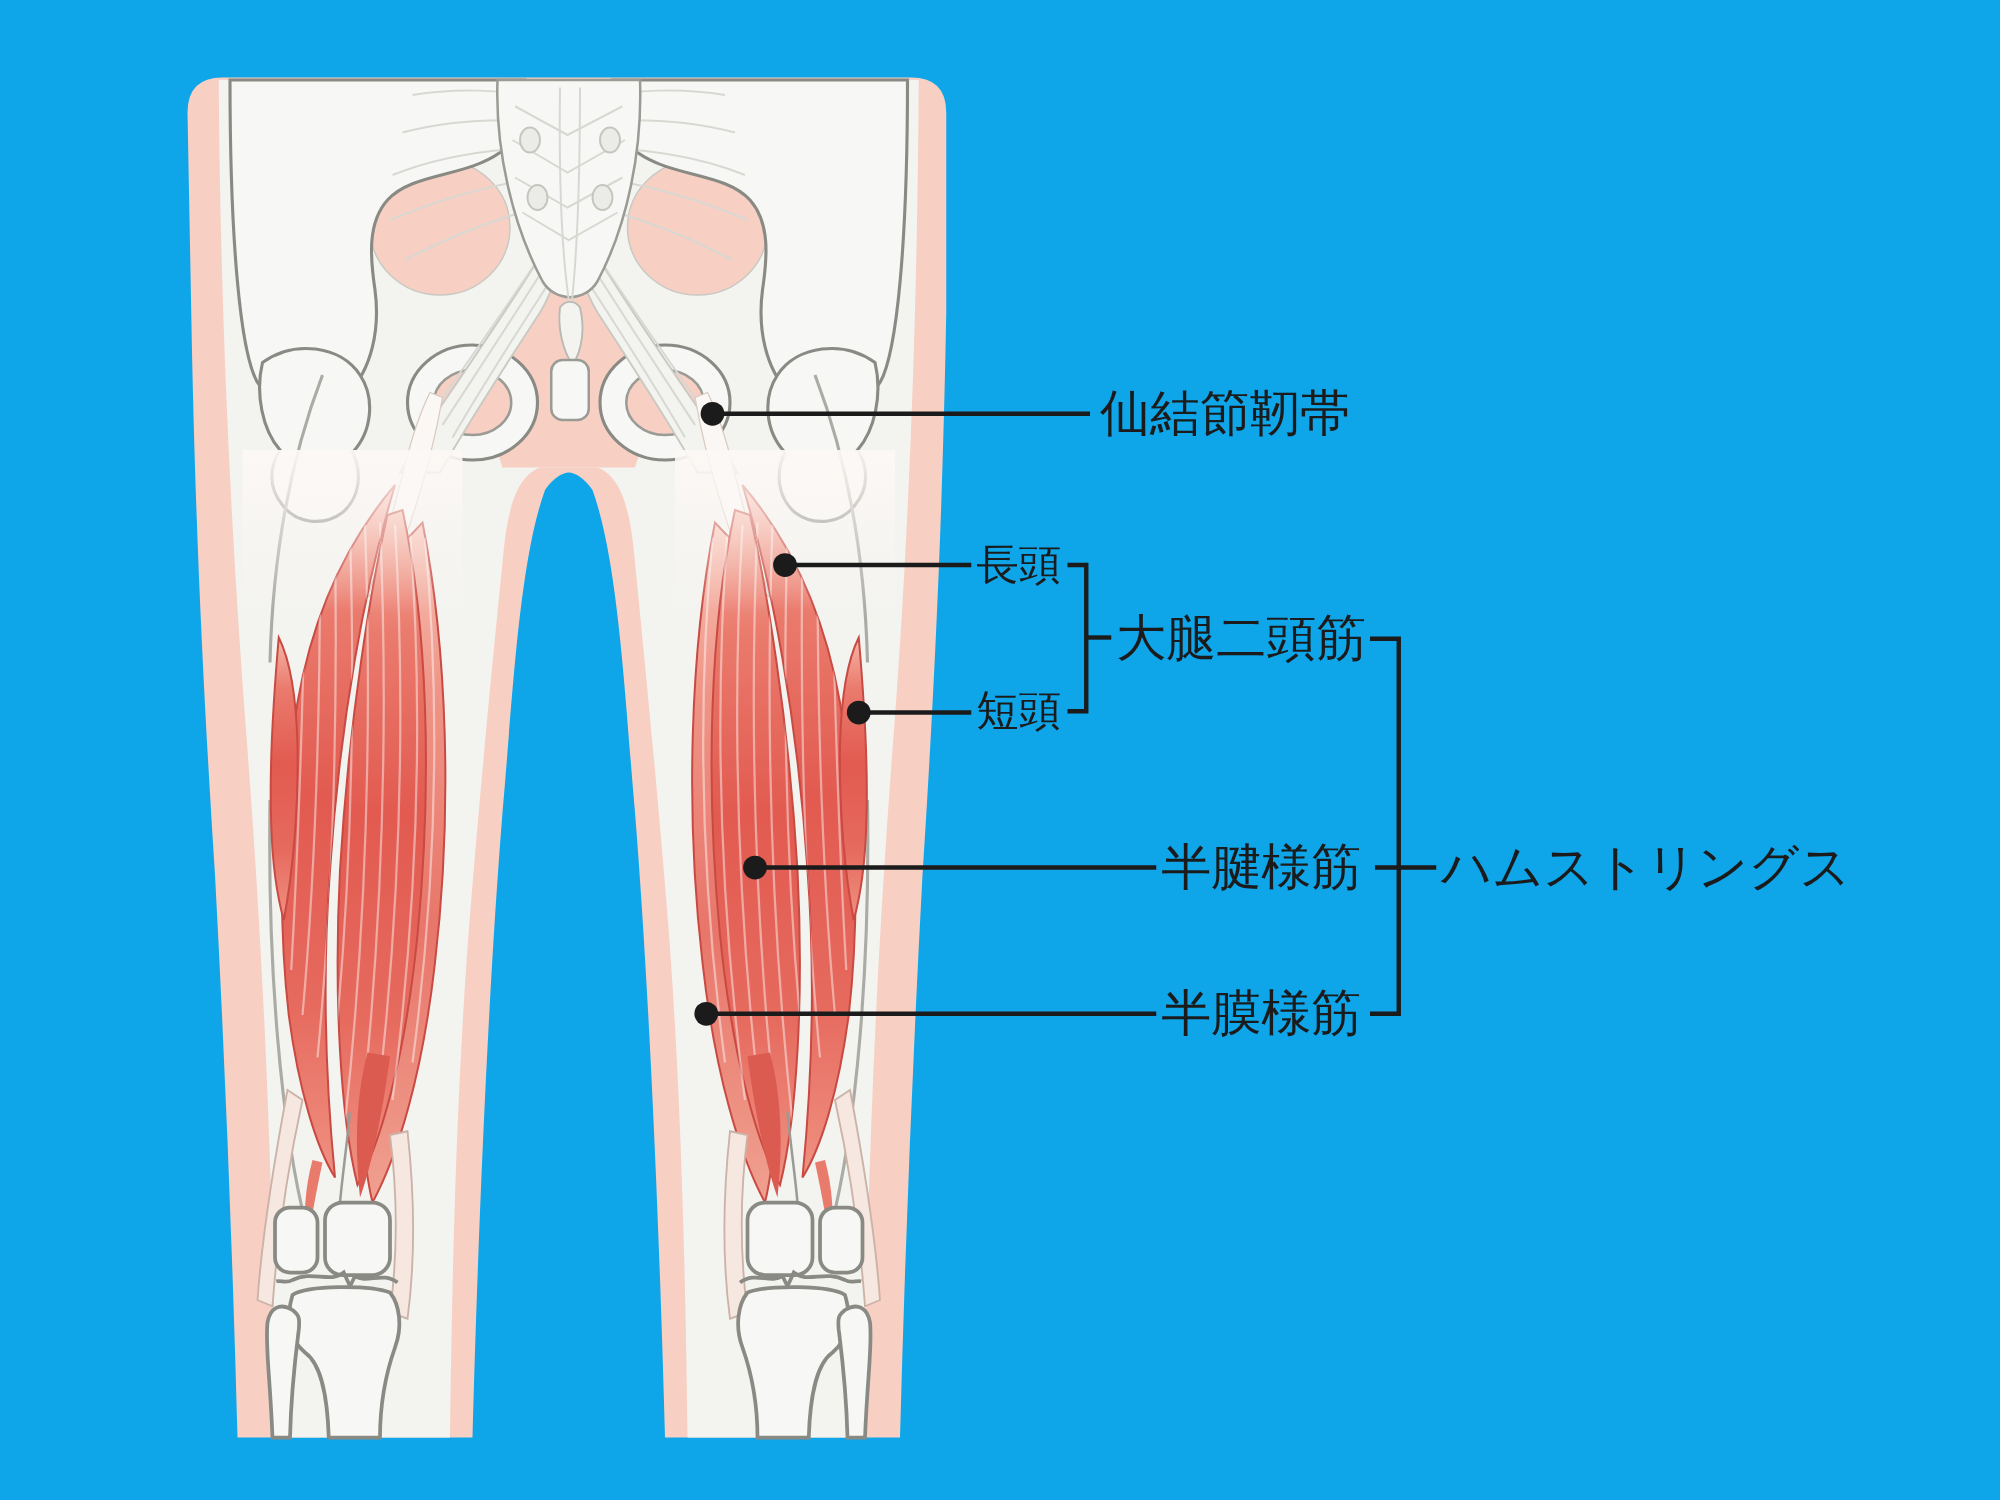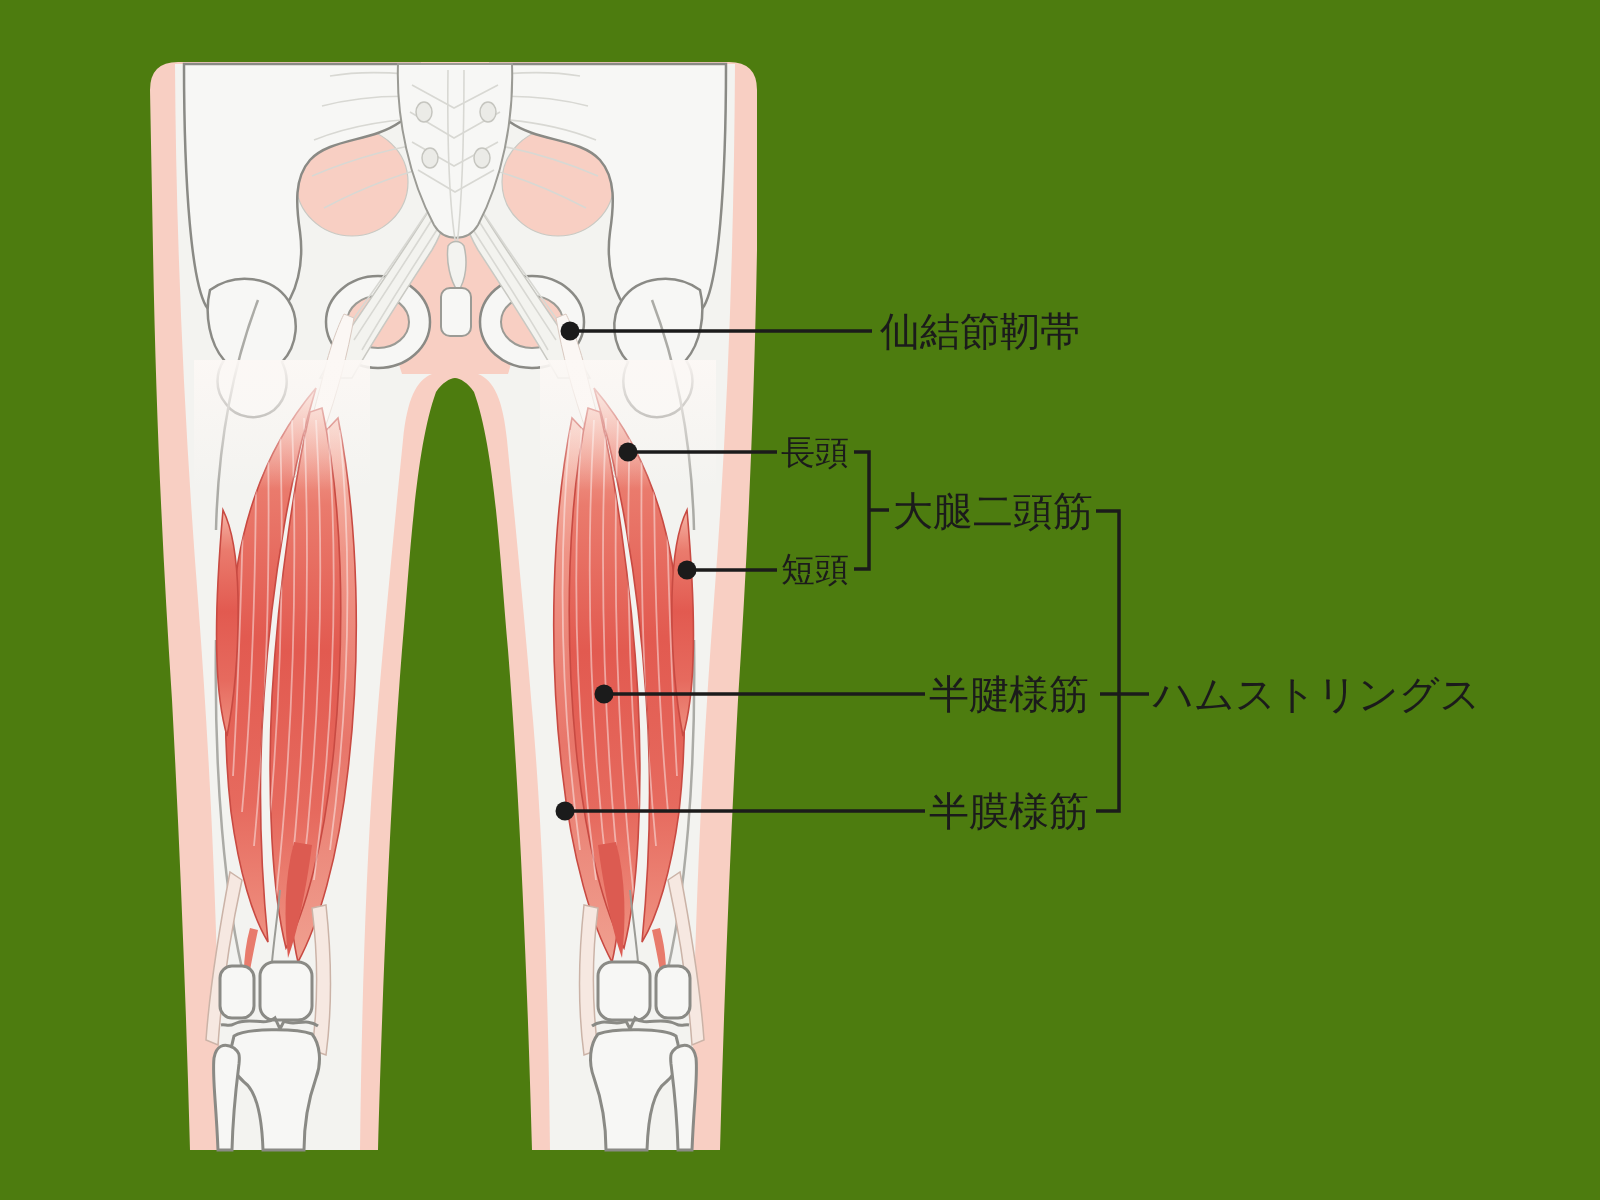--- a/index.html
+++ b/index.html
@@ -1,19 +1,19 @@
 <!DOCTYPE html>
 <html><head>
 <meta charset="utf-8">
 <style>
   html,body{margin:0;padding:0;background:#ffffff;}
   .stage{
     position:relative;
     width:1600px;height:1200px;
-    background:#4d7c0f;
+    background:#0ea5e9;
     font-family:"Liberation Sans","DejaVu Sans",sans-serif;
     overflow:hidden;
   }
   svg{display:block;}
   text{
     fill:#1b1b1b;
     font-family:"Liberation Sans","DejaVu Sans",sans-serif;
     font-weight:500;
   }
   .lbl-main{font-size:40px;}

